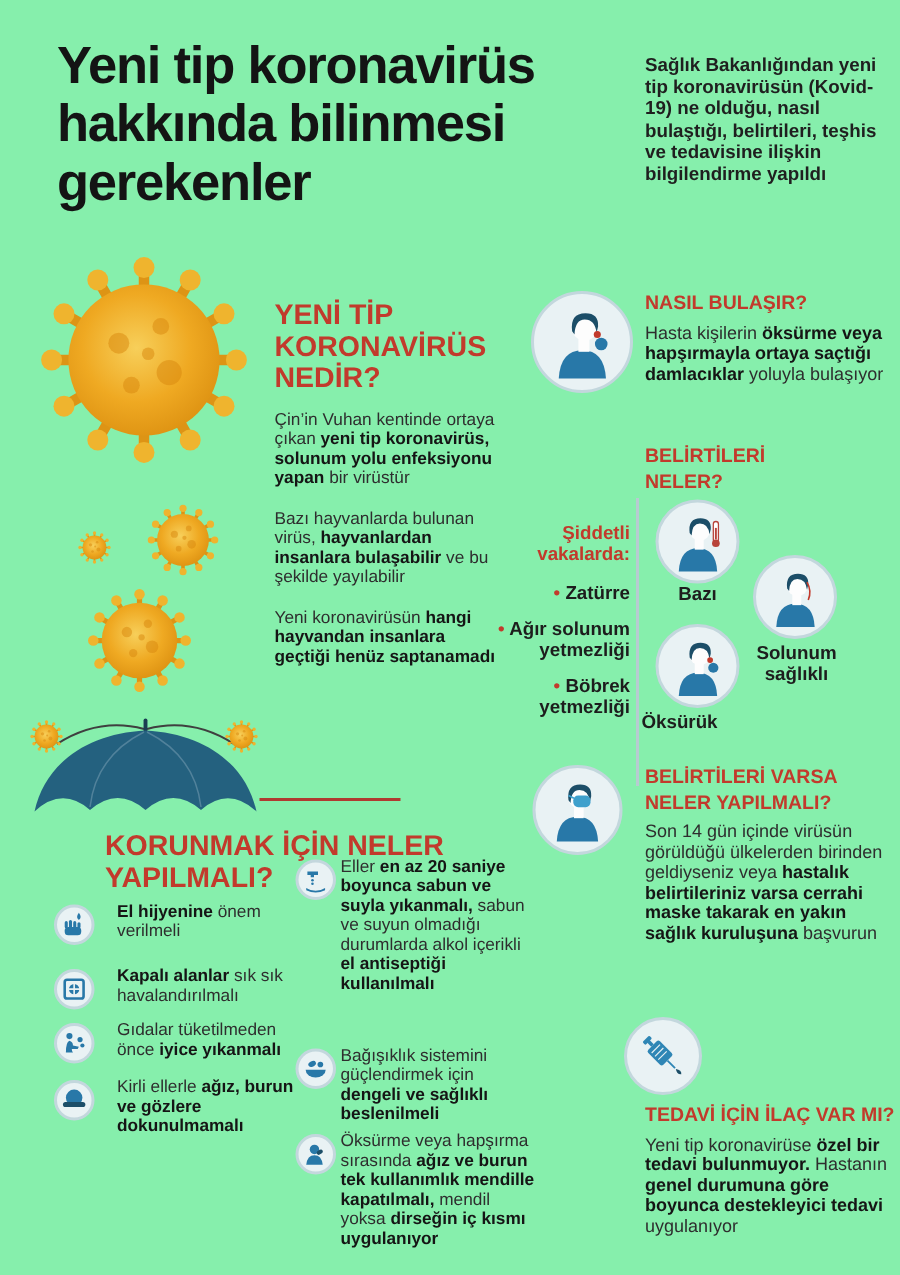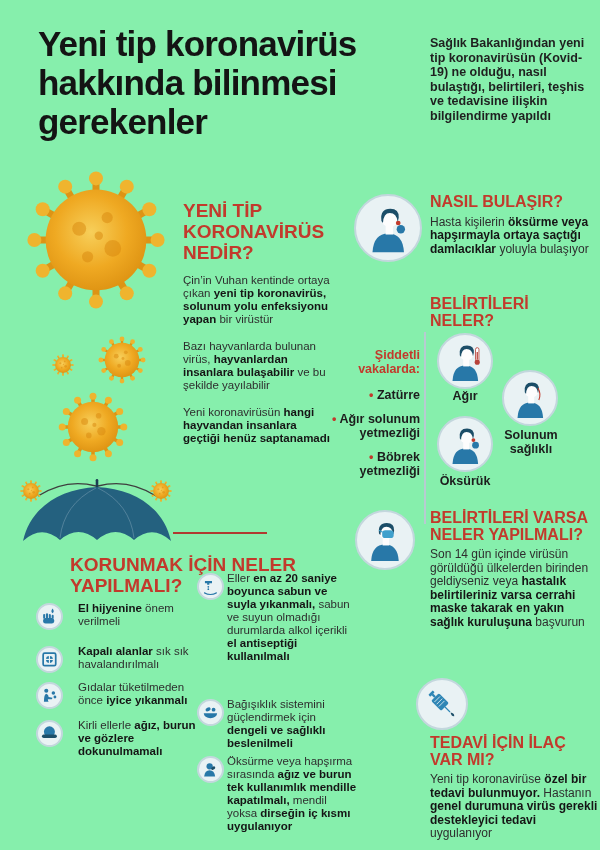--- a/index.html
+++ b/index.html
@@ -14,21 +14,21 @@
     left:38px; top:24px; width:410px;
     font-size:35px; line-height:39px; font-weight:bold; letter-spacing:-0.8px;
     color:#141414;
   }
   .intro{
     left:430px; top:36px; width:158px;
     font-size:12.5px; line-height:14.6px; font-weight:bold; color:#1f1f1f;
   }
   
   .sec-title-lg{font-size:19px; line-height:21px; font-weight:bold; color:#c23a2c;}
-  .sec-title-sm{font-size:16px; line-height:16.5px; font-weight:bold; color:#c23a2c; margin-bottom:5px;}
+  .sec-title-sm{font-size:13px; line-height:16.5px; font-weight:bold; color:#c23a2c; margin-bottom:5px;}
   .body-sm{font-size:11.5px; line-height:13px;}
   .body-md{font-size:12px; line-height:13.5px;}
   
   .circ{
     position:absolute; border-radius:50%;
     background:#e9f2f4; border:2px solid #c3d7dd; box-sizing:border-box;
     display:flex; align-items:center; justify-content:center;
   }
   .circ svg{width:82%; height:82%;}
   
@@ -161,38 +161,38 @@
   <div class="abs vdivider"></div>
 
   <div class="circ" style="left:437px;top:333px;width:56px;height:56px">
     <svg viewBox="0 0 100 100">
         <use href="#bust"></use>
       <rect x="74" y="18" width="8" height="32" rx="4" fill="#fff" stroke="#b8433a" stroke-width="2"></rect>
       <line x1="78" y1="28" x2="78" y2="46" stroke="#b8433a" stroke-width="3"></line>
       <circle cx="78" cy="52" r="6" fill="#b8433a"></circle>
     </svg>
   </div>
-  <div class="symptom-label" style="left:420px;top:389px;width:90px">Ağır</div>
+  <div class="symptom-label" style="left:420px;top:389px;width:90px">Bazı</div>
 
   <div class="circ" style="left:502px;top:370px;width:56px;height:56px">
     <svg viewBox="0 0 100 100">
         <use href="#bust"></use>
       <path d="M68,26 q8,14 2,28" stroke="#c23a2c" stroke-width="2.5" fill="none"></path>
     </svg>
   </div>
   <div class="symptom-label" style="left:485px;top:428px;width:92px">Solunum sağlıklı</div>
 
   <div class="circ" style="left:437px;top:416px;width:56px;height:56px">
     <svg viewBox="0 0 100 100">
         <use href="#bust"></use>
         <circle cx="74" cy="52" r="8" fill="#2878a8"></circle>
         <circle cx="69" cy="40" r="4.5" fill="#c23a2c"></circle>
       </svg>
   </div>
-  <div class="symptom-label" style="left:420px;top:474px;width:90px">Öksürük</div>
+  <div class="symptom-label" style="left:408px;top:474px;width:90px">Öksürük</div>
 
   <div class="circ" style="left:355px;top:510px;width:60px;height:60px">
     <svg viewBox="0 0 100 100">
         <use href="#bust"></use>
       <line x1="45" y1="33" x2="37" y2="29" stroke="#3fa0cc" stroke-width="2.5"></line>
       <rect x="44" y="29" width="25" height="17" rx="7" fill="#3fa0cc"></rect>
     </svg>
   </div>
   <div class="abs belvarsa">
     <div class="sec-title-sm">BELİRTİLERİ VARSA NELER YAPILMALI?</div>
@@ -302,16 +302,16 @@
         <line x1="40" y1="34" x2="60" y2="34" stroke="#e9f2f4" stroke-width="2"></line>
         <line x1="40" y1="42" x2="60" y2="42" stroke="#e9f2f4" stroke-width="2"></line>
         <line x1="40" y1="50" x2="60" y2="50" stroke="#e9f2f4" stroke-width="2"></line>
         <rect x="48.5" y="62" width="3" height="18"></rect>
         <path d="M50,82 Q56,90 50,95 Q44,90 50,82" fill="#1c4e68"></path>
       </g>
     </svg>
   </div>
   <div class="abs tedavi">
     <div class="sec-title-sm">TEDAVİ İÇİN İLAÇ VAR MI?</div>
-    <div class="body-md"><span>Yeni tip koronavirüse </span><b>özel bir tedavi bulunmuyor.</b><span> Hastanın </span><b>genel durumuna virüs gerekli destekleyici tedavi</b><span> uygulanıyor</span></div>
+    <div class="body-md"><span>Yeni tip koronavirüse </span><b>özel bir tedavi bulunmuyor.</b><span> Hastanın </span><b>genel durumuna göre boyunca destekleyici tedavi</b><span> uygulanıyor</span></div>
   </div>
 
 </div>
 
 </body></html>

